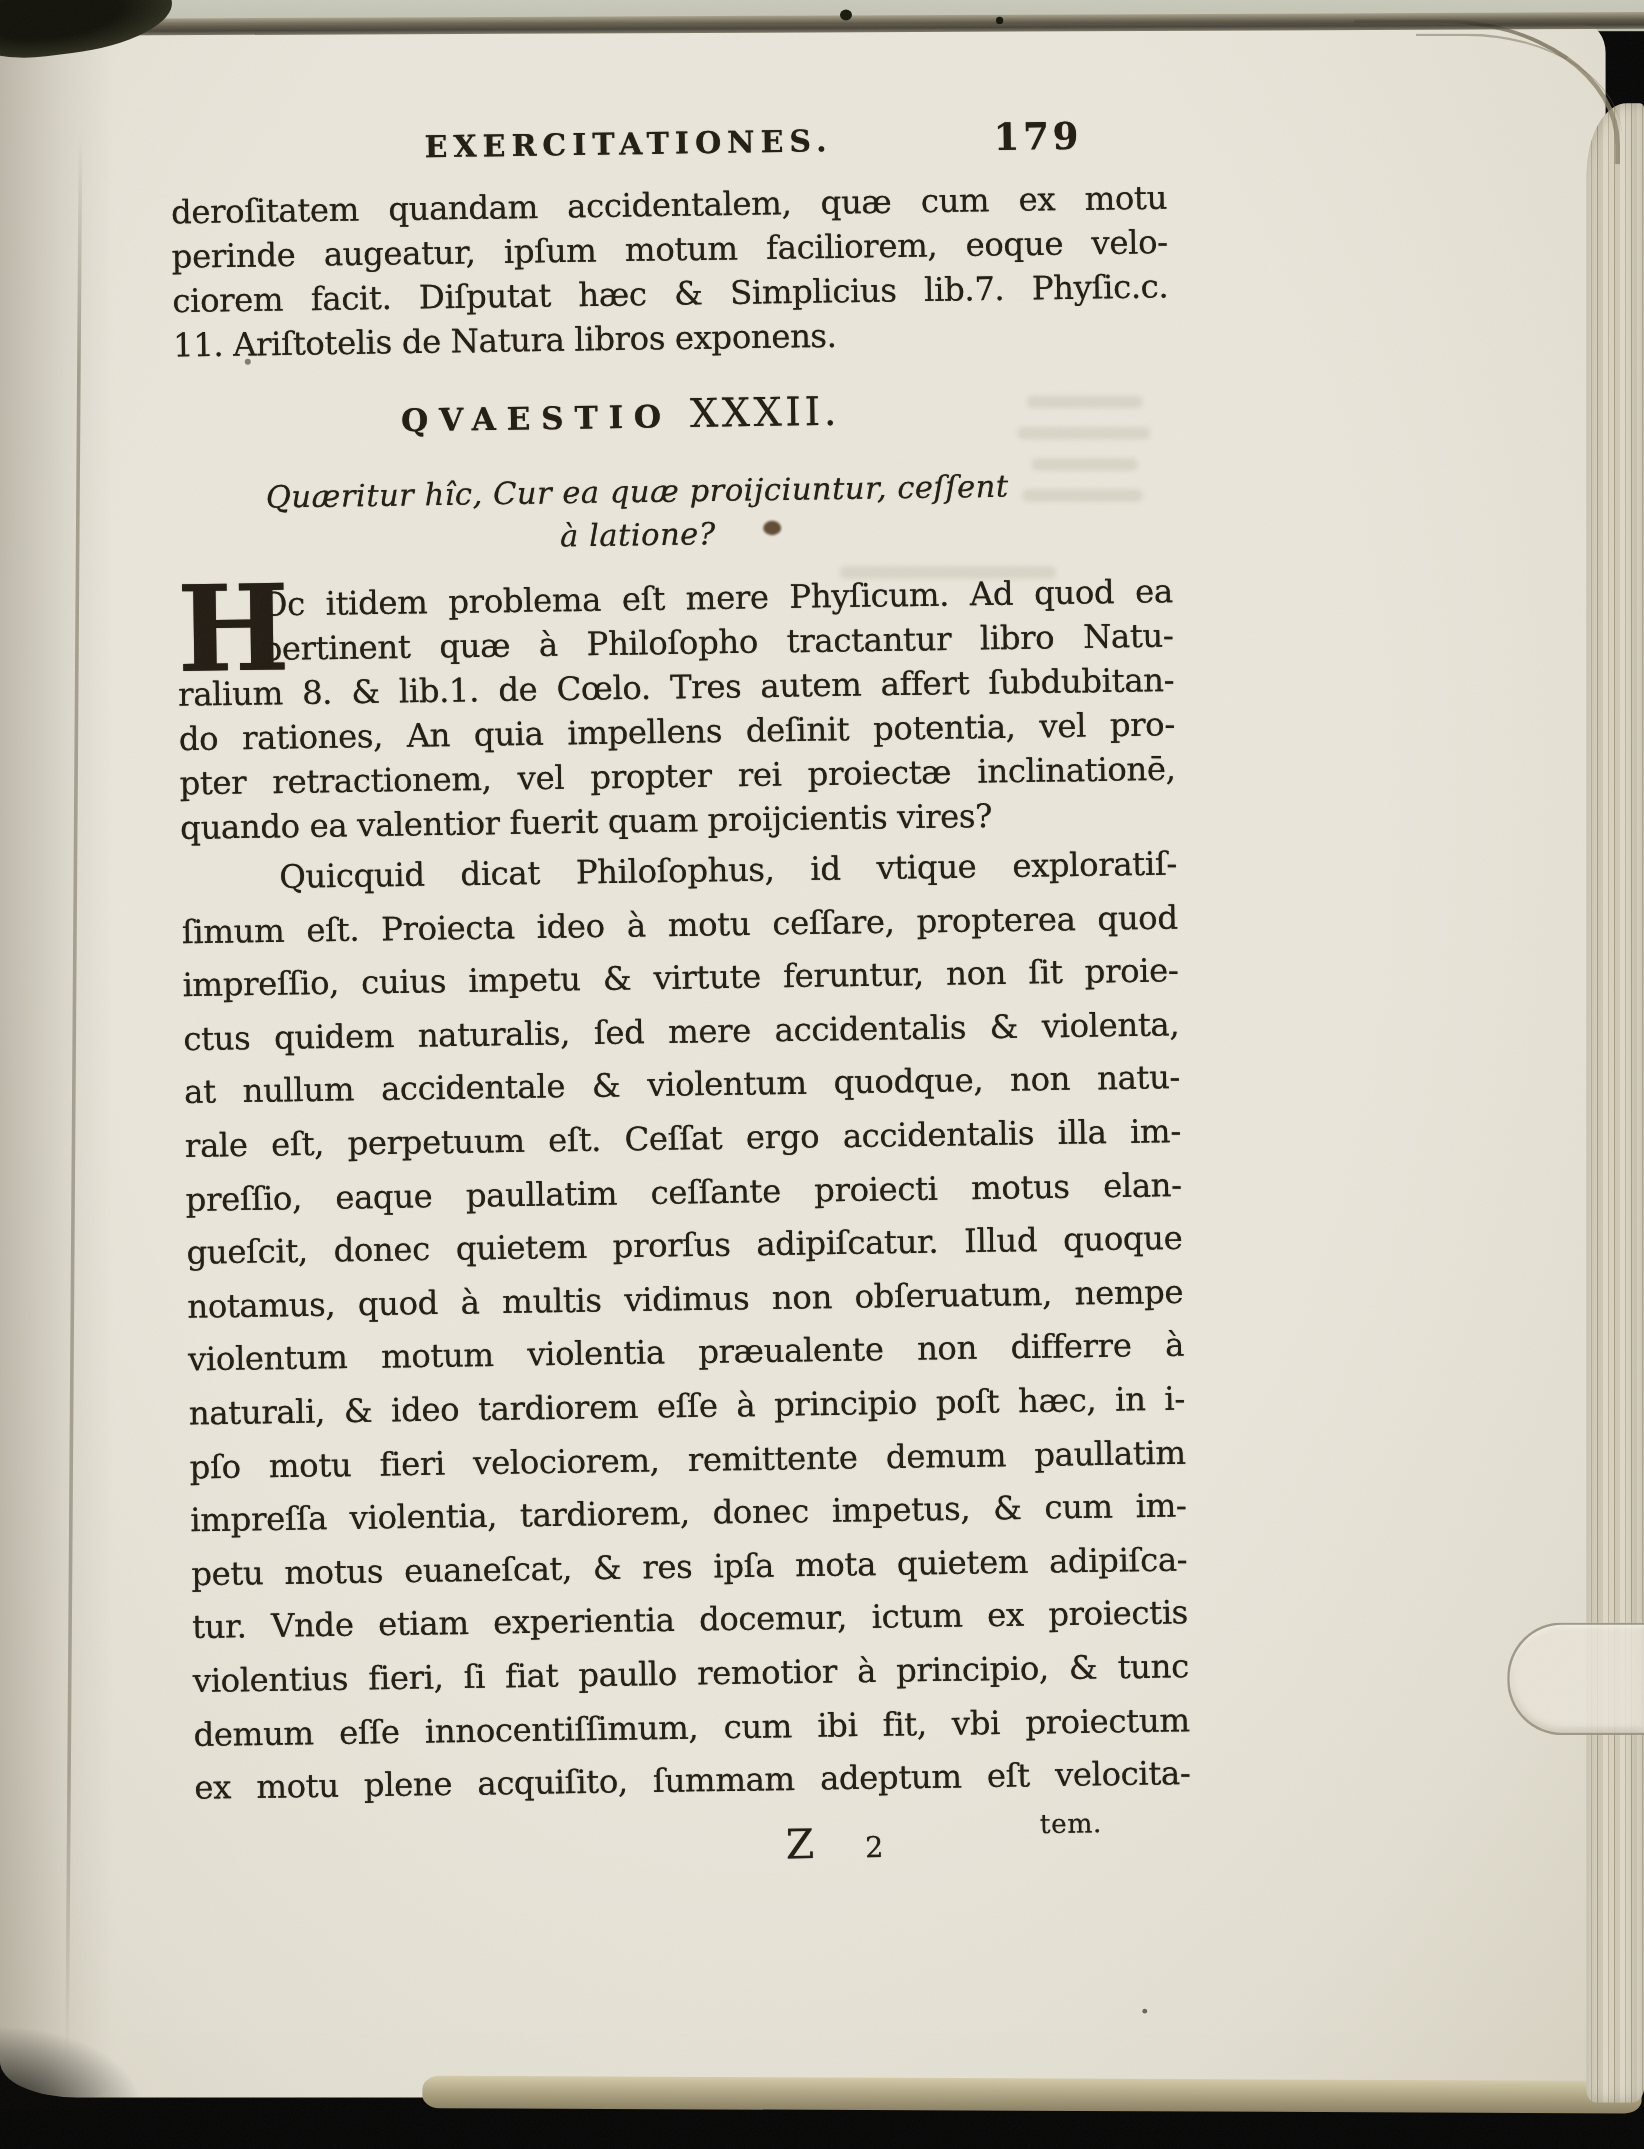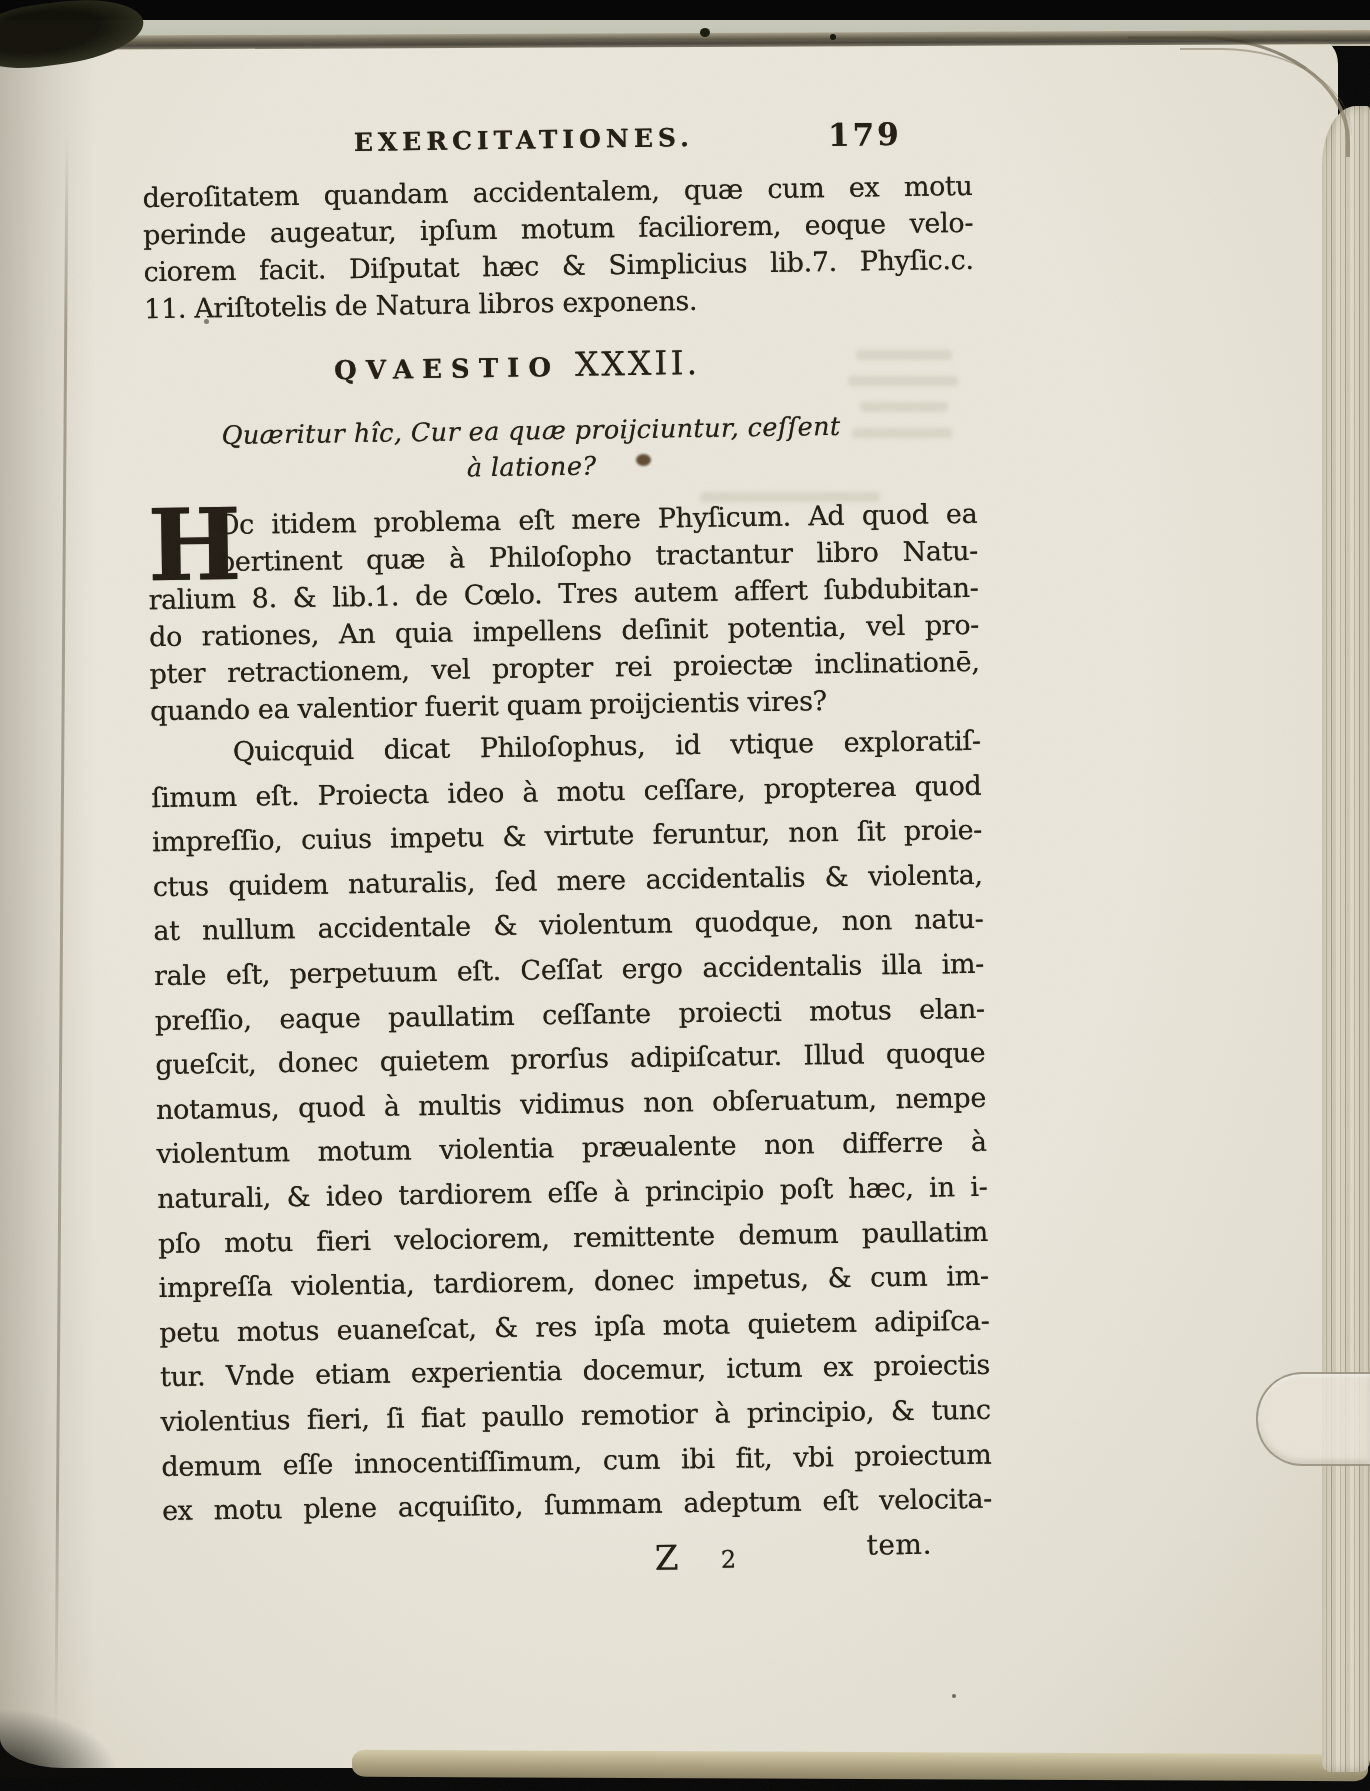--- a/index.html
+++ b/index.html
@@ -2,21 +2,21 @@
 <html style="--paper-color: #e8e4d9; --ink-color: #221c14; --background-color: #070707; --edge-stack-color: #cfc8b5; --scanner-strip-color: #c9cabb;"><head>
 <meta charset="utf-8">
 <style>
   html,body{margin:0;padding:0;}
   body{
     width:1370px;height:1791px;
     background:var(--background-color,#070707);
     font-family:"DejaVu Serif", serif;
     overflow:hidden;position:relative;
   }
-  .scan{position:absolute;inset:0;margin-top:20px;}
+  .scan{position:absolute;inset:0;}
 
   
   .top-strip{position:absolute;left:0;top:0;width:1370px;height:26px;
     background:linear-gradient(#c9cabb,#bfc0b0);z-index:0;}
   .top-edge-line{position:absolute;left:0;top:13px;width:1370px;height:14px;
     background:linear-gradient(#8b English 0,#000 0) ;
     background:linear-gradient(#a39a85,#4e4736 45%,#2c2820 75%,#6b6452);
     transform:rotate(-0.25deg);z-index:6;opacity:.85;}
   .binding-blob{position:absolute;left:-24px;top:-18px;width:168px;height:62px;
     background:radial-gradient(ellipse at 40% 45%,#12110a 40%,#2f3120 75%,#3d3f28 100%);
@@ -102,21 +102,21 @@
   .para1{position:absolute;left:0;top:386px;width:100%;}
   .drop-cap{float:left;width:64px;height:74px;font-size:99px;line-height:76px;
     font-weight:bold;margin-right:6px;}
   .para2{position:absolute;left:0;top:610px;width:100%;}
   .para2 .line{line-height:44.6px;}
   .indent{padding-left:82px;box-sizing:border-box;}
 
   .footer-row{position:absolute;left:0;top:1424px;width:100%;height:46px;}
   .sig{position:absolute;left:492px;top:0;font-size:34px;}
   .sig-num{position:absolute;left:558px;top:9px;font-size:24px;}
-  .catchword{position:absolute;left:704px;top:-6px;font-size:28px;letter-spacing:.5px;}
+  .catchword{position:absolute;left:704px;top:-6px;font-size:22px;letter-spacing:.5px;}
 
   .texture{position:absolute;left:0;top:0;z-index:8;pointer-events:none;}
 </style>
 </head>
 <body>
 
 <div class="scan">
 
   <div class="top-strip"></div>
   <div class="top-edge-line"></div>

